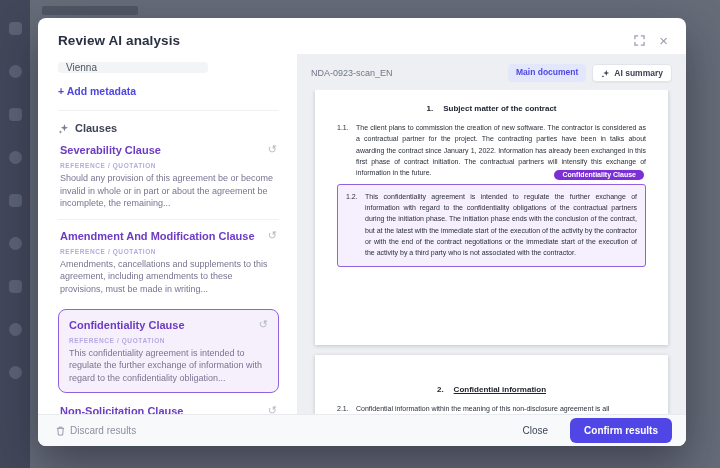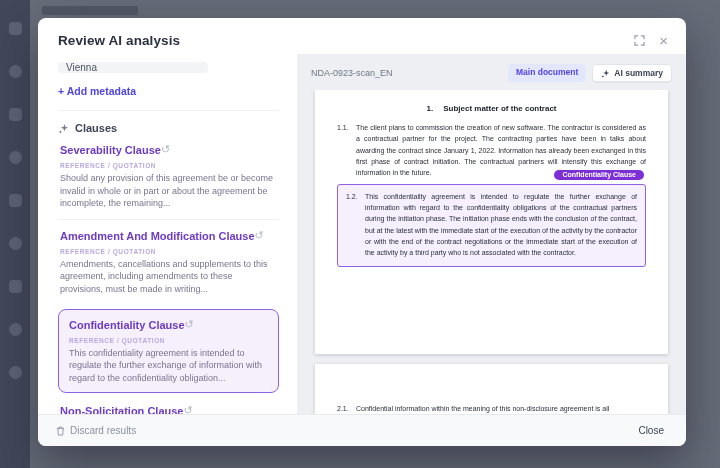--- a/index.html
+++ b/index.html
@@ -56,21 +56,21 @@
   .clauses-header { display:flex; align-items:center; gap:6px; margin-top:11px; color:#3c4354; }
   .clauses-header .label { font-size:11px; font-weight:700; }
   .sparkle { color:#7b8190; display:flex; }
 
   .clause-card { padding:10px 2px 9px; border-bottom:1px solid #f0f1f4; }
   .clause-card.no-line { border-bottom:none; }
   .clause-card.selected {
     border:1.5px solid #9061e0; background:#f6f0fc; border-radius:8px;
     padding:9px 10px 8px; margin:4px 0 2px;
   }
-  .clause-title-row { display:flex; align-items:flex-start; }
+  .clause-title-row { display:flex; align-items:flex-start; justify-content:space-between; }
   .clause-title { font-size:11px; font-weight:600; color:#6d3bc4; }
   .undo-icon { font-size:11px; color:#b3b8c2; line-height:1; cursor:pointer; }
   .ref-label { margin-top:6px; font-size:6.5px; letter-spacing:.6px; color:#b7a8e2; font-weight:600; }
   .clause-quote { margin-top:3px; font-size:9px; line-height:1.4; color:#7a7490; }
 
   
   .right-col { flex:1; background:#edeff2; padding:10px 14px 0; display:flex; flex-direction:column; min-width:0; overflow:hidden; }
   .doc-header { display:flex; align-items:center; justify-content:space-between; }
   .doc-filename { font-size:9px; color:#707684; }
   .doc-header-right { display:flex; gap:6px; }
@@ -241,34 +241,38 @@
           </div>
           <div class="highlight-box">
             <div class="doc-para">
               <span class="pnum">1.2.</span>
               <span class="ptxt">This confidentiality agreement is intended to regulate the further exchange of information with regard to the confidentiality obligations of the contractual partners during the initiation phase. The initiation phase ends with the conclusion of the contract, but at the latest with the immediate start of the execution of the activity by the contractor or with the end of the contract negotiations or the immediate start of the execution of the activity by a third party who is not associated with the contractor.</span>
             </div>
           </div>
         </div>
 
         <div class="doc-page page-2">
+          <div class="doc-heading underline">
+            <span class="num">2.</span><span class="txt">Confidential information</span>
+          </div>
           <div class="doc-para">
             <span class="pnum">2.1.</span>
             <span class="ptxt">Confidential information within the meaning of this non-disclosure agreement is all</span>
           </div>
         </div>
       </div>
     </div>
   </div>
 
   <div class="modal-footer">
     <div class="discard-btn">
       <svg width="9" height="10" viewBox="0 0 10 11" fill="none" stroke="#8b90a0" stroke-width="1">
         <path d="M1 2.5 H9"></path>
           <path d="M3.5 2.5 V1.2 H6.5 V2.5"></path>
           <path d="M2 2.5 L2.6 10 H7.4 L8 2.5"></path>
       </svg>
       <span>Discard results</span>
     </div>
     <div class="footer-spacer"></div>
     <div class="close-btn">Close</div>
+    <button class="confirm-btn">Confirm results</button>
   </div>
 </div>
 
 </body></html>

